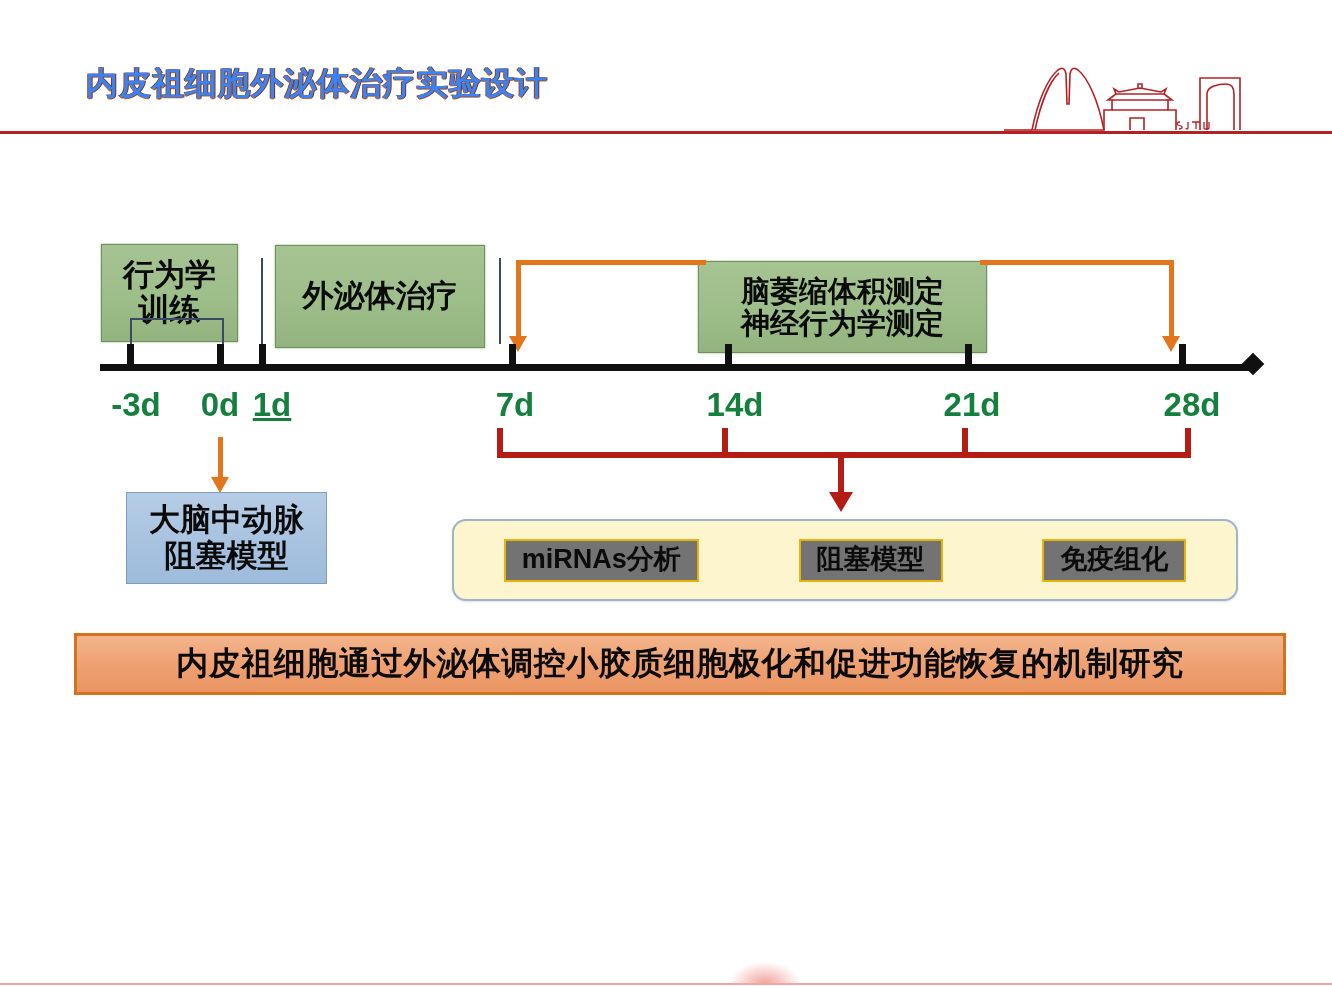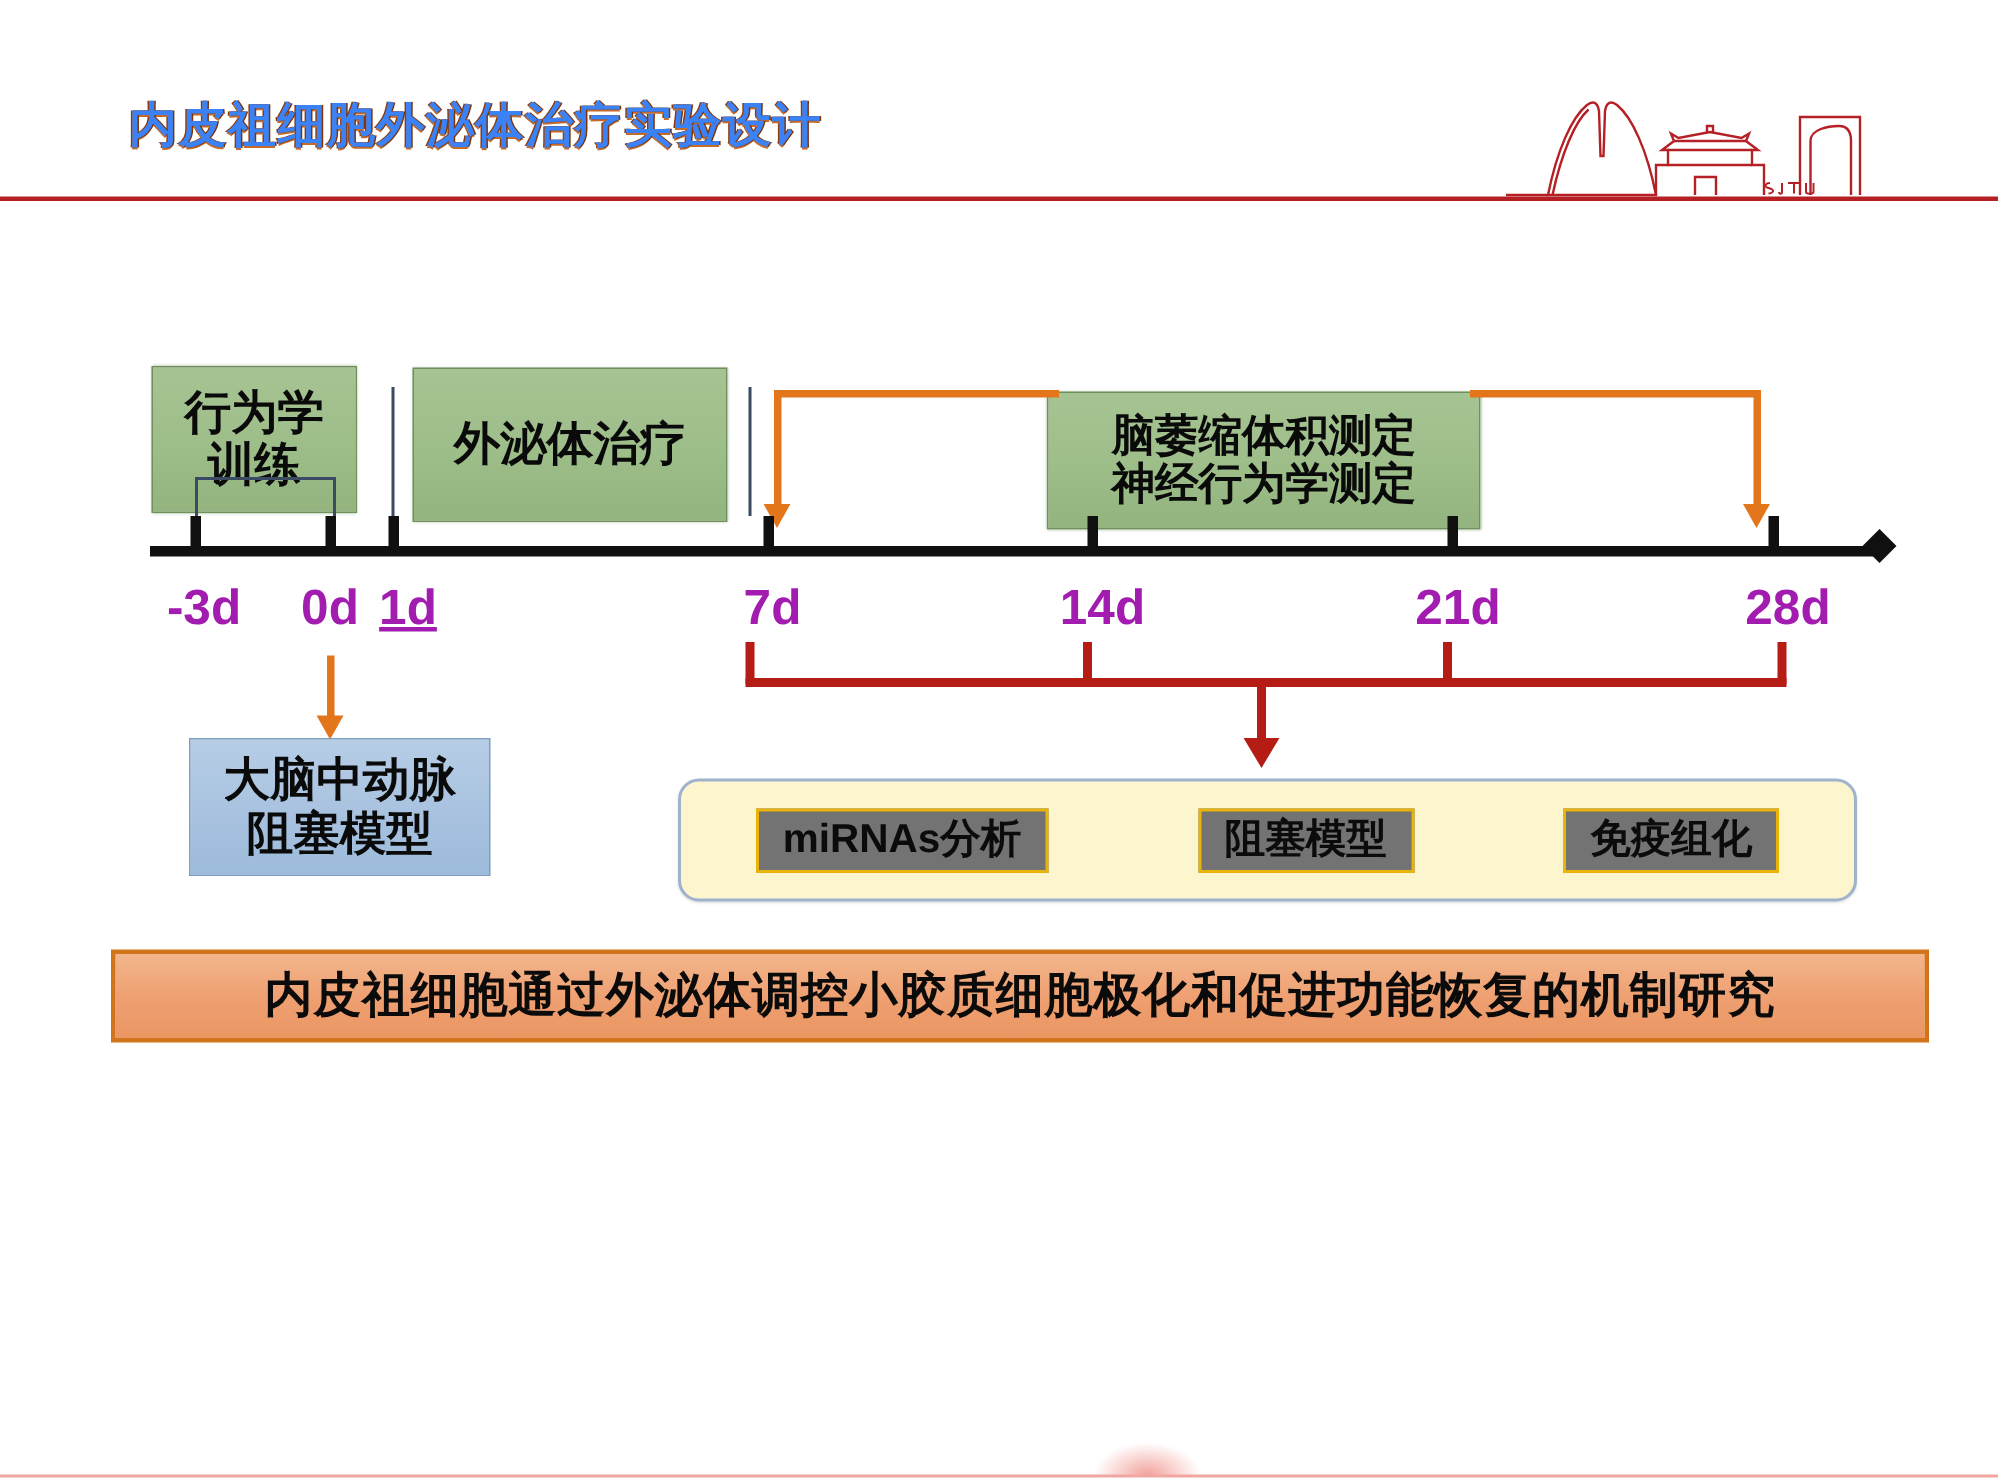--- a/index.html
+++ b/index.html
@@ -94,21 +94,21 @@
     position: absolute;
     width: 7px; height: 22px;
     background: #101010;
     top: 344px;
   }
   .tick-label {
     position: absolute;
     top: 386px;
     font-size: 33px;
     font-weight: bold;
-    color: #a21caf;
+    color: #15803d;
     white-space: nowrap;
     transform: translateX(-50%);
   }
 
   
   .navy-bracket {
     position: absolute;
     border: 2px solid #3b4a63;
     border-bottom: none;
   }

